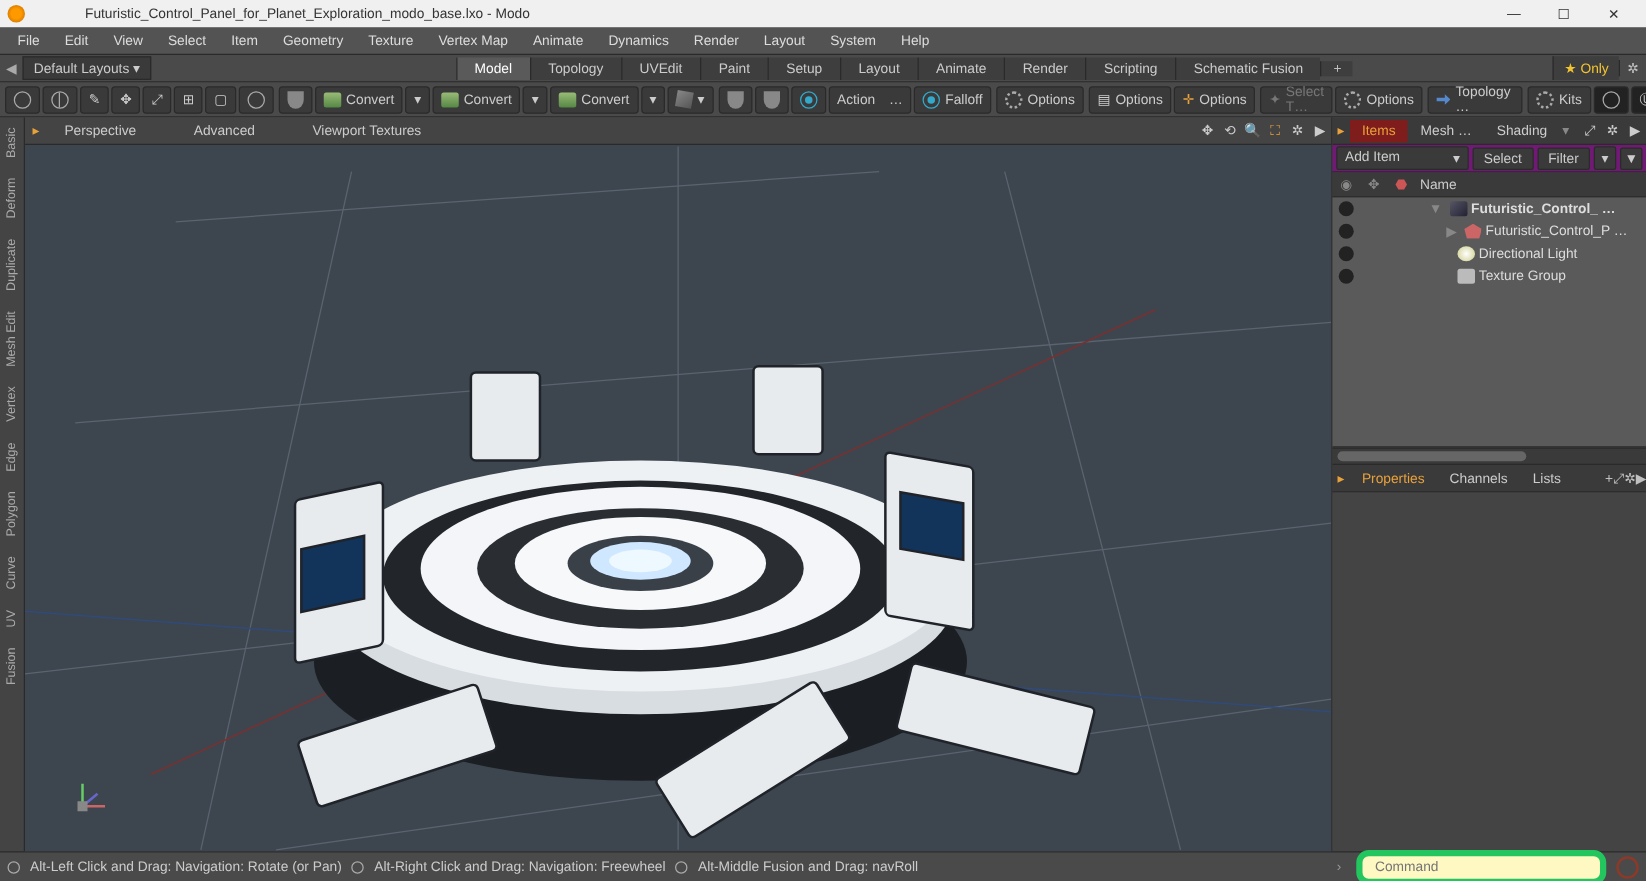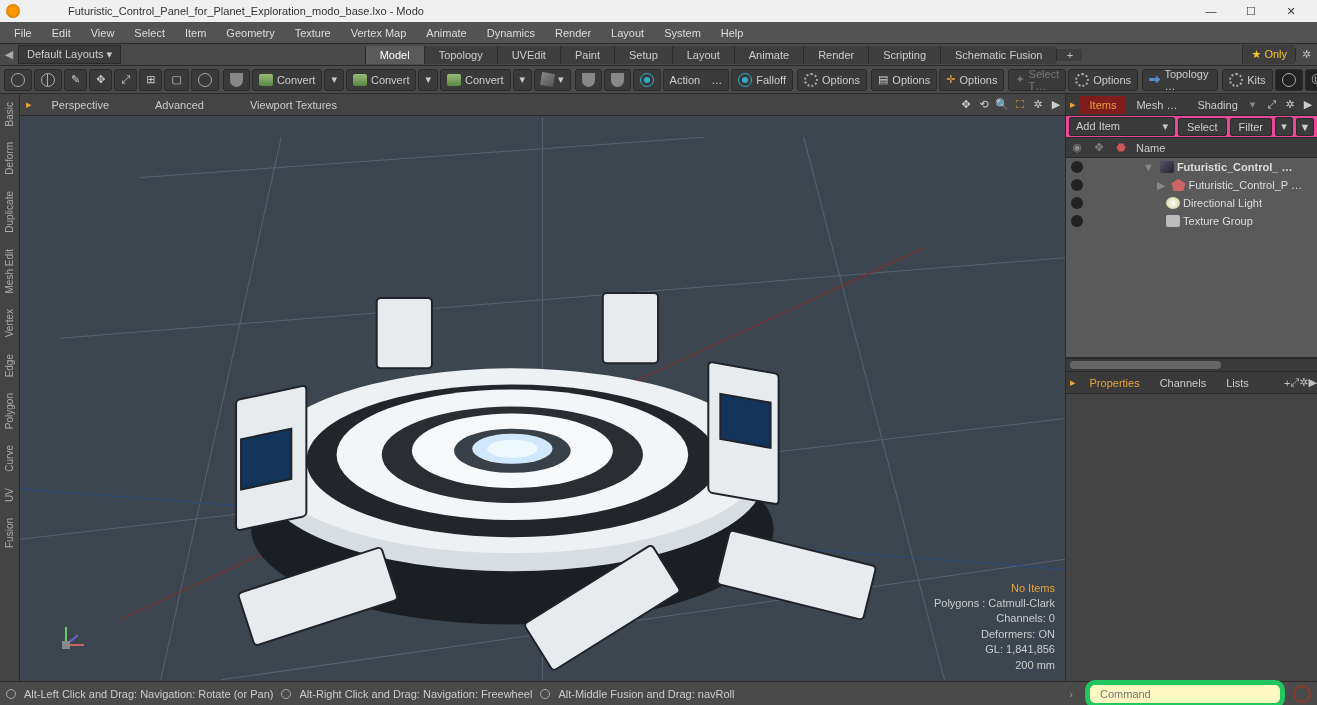--- a/index.html
+++ b/index.html
@@ -65,21 +65,21 @@
 .vp-axis { position: absolute; left: 40px; bottom: 30px; width: 28px; height: 28px; }
 
 
 .rp { width: 252px; background: #444; border-left: 1px solid #2a2a2a; display: flex; flex-direction: column; }
 .rp-tabs { height: 22px; background: #3a3a3a; display: flex; align-items: center; border-bottom: 1px solid #2a2a2a; }
 .rp-tabs .tri { color: #e9a23b; padding: 0 4px; }
 .rp-tabs .rtab { padding: 3px 10px; color: #ccc; }
 .rp-tabs .rtab.active { background: #7f1d1d; color: #e9a23b; }
 .rp-tabs .spacer { flex: 1; }
 .rp-tabs .rtab-icon { width: 18px; text-align: center; color: #ccc; }
-.rp-toolbar { height: 22px; background: #ec4899; display: flex; align-items: center; padding: 2px 3px; gap: 3px; border-bottom: 1px solid #2a2a2a; }
+.rp-toolbar { height: 22px; background: #701a75; display: flex; align-items: center; padding: 2px 3px; gap: 3px; border-bottom: 1px solid #2a2a2a; }
 .rp-toolbar .dd { flex:1; background: #3a3a3a; border: 1px solid #2a2a2a; padding: 2px 6px; color: #ccc; border-radius: 2px; display:flex; justify-content:space-between; }
 .rp-toolbar .btn { background: #3a3a3a; border: 1px solid #2a2a2a; padding: 2px 8px; color: #ccc; border-radius: 2px; }
 .rp-toolbar .sm { width: 18px; padding: 2px 0; text-align: center; }
 .rp-header { height: 20px; background: #3a3a3a; display: flex; align-items: center; border-bottom: 1px solid #2a2a2a; }
 .rp-header .col-ic { width: 22px; text-align: center; color: #888; }
 .rp-header .col-name { flex: 1; padding-left: 4px; color: #ccc; }
 .rp-list { background: #5a5a5a; flex: 0 0 200px; overflow: auto; border-bottom: 1px solid #2a2a2a; }
 .rp-row { height: 18px; display: flex; align-items: center; padding-left: 2px; color: #ddd; }
 .rp-row .vis { width: 12px; height: 12px; border-radius: 50%; background: #222; margin: 0 3px; }
 .rp-row .sp { display:inline-block; }
@@ -349,28 +349,20 @@
         </g>
       </svg>
       <div class="vp-axis">
         <svg viewBox="0 0 28 28">
             <line x1="6" y1="22" x2="6" y2="4" stroke="#6c6" stroke-width="2"></line>
             <line x1="6" y1="22" x2="24" y2="22" stroke="#c66" stroke-width="2"></line>
             <line x1="6" y1="22" x2="18" y2="12" stroke="#66c" stroke-width="2"></line>
             <rect x="2" y="18" width="8" height="8" fill="#888"></rect>
           </svg>
       </div>
-      <div class="vp-stats">
-        <div class="noitems">No Items</div>
-        <div>Polygons : Catmull-Clark</div>
-        <div>Channels: 0</div>
-        <div>Deformers: ON</div>
-        <div>GL: 1,841,856</div>
-        <div>200 mm</div>
-      </div>
     </div>
   </div>
 
   <div class="rp">
     <div class="rp-tabs">
       <span class="tri">▸</span>
       <div class="rtab active">Items</div>
       <div class="rtab">Mesh …</div>
       <div class="rtab">Shading</div>
       <span style="color:#888;padding:0 2px">▾</span>

